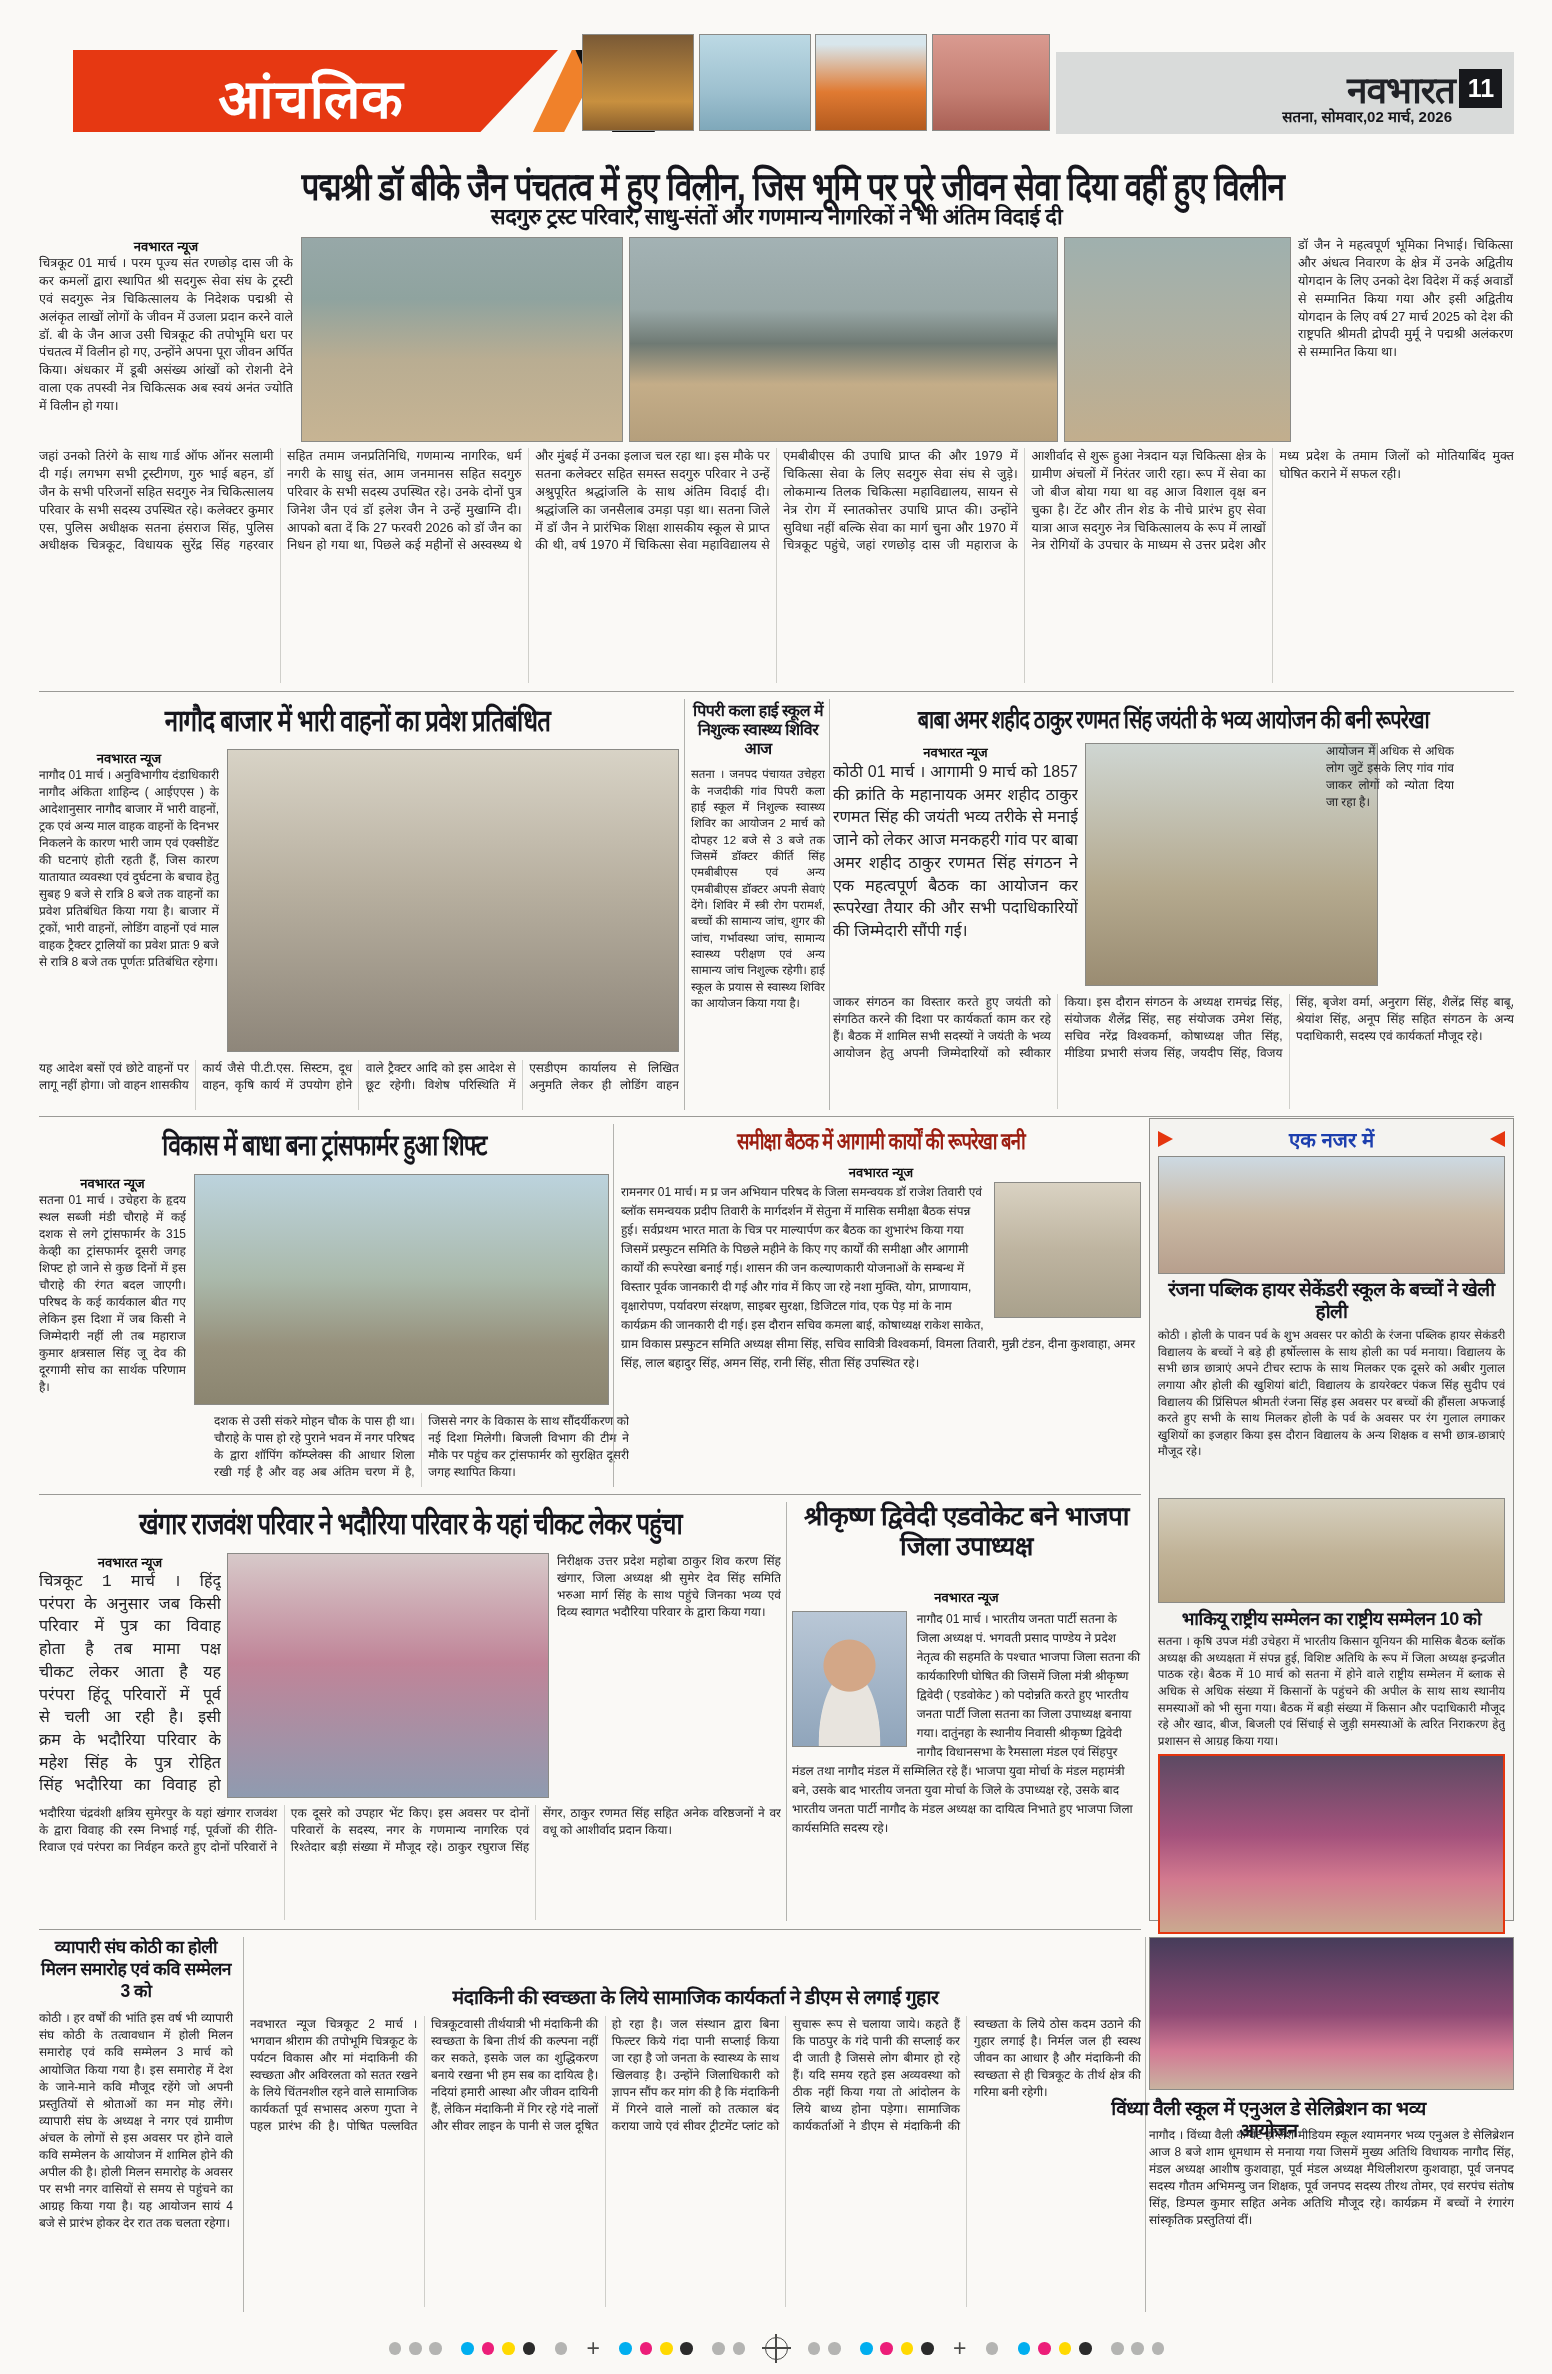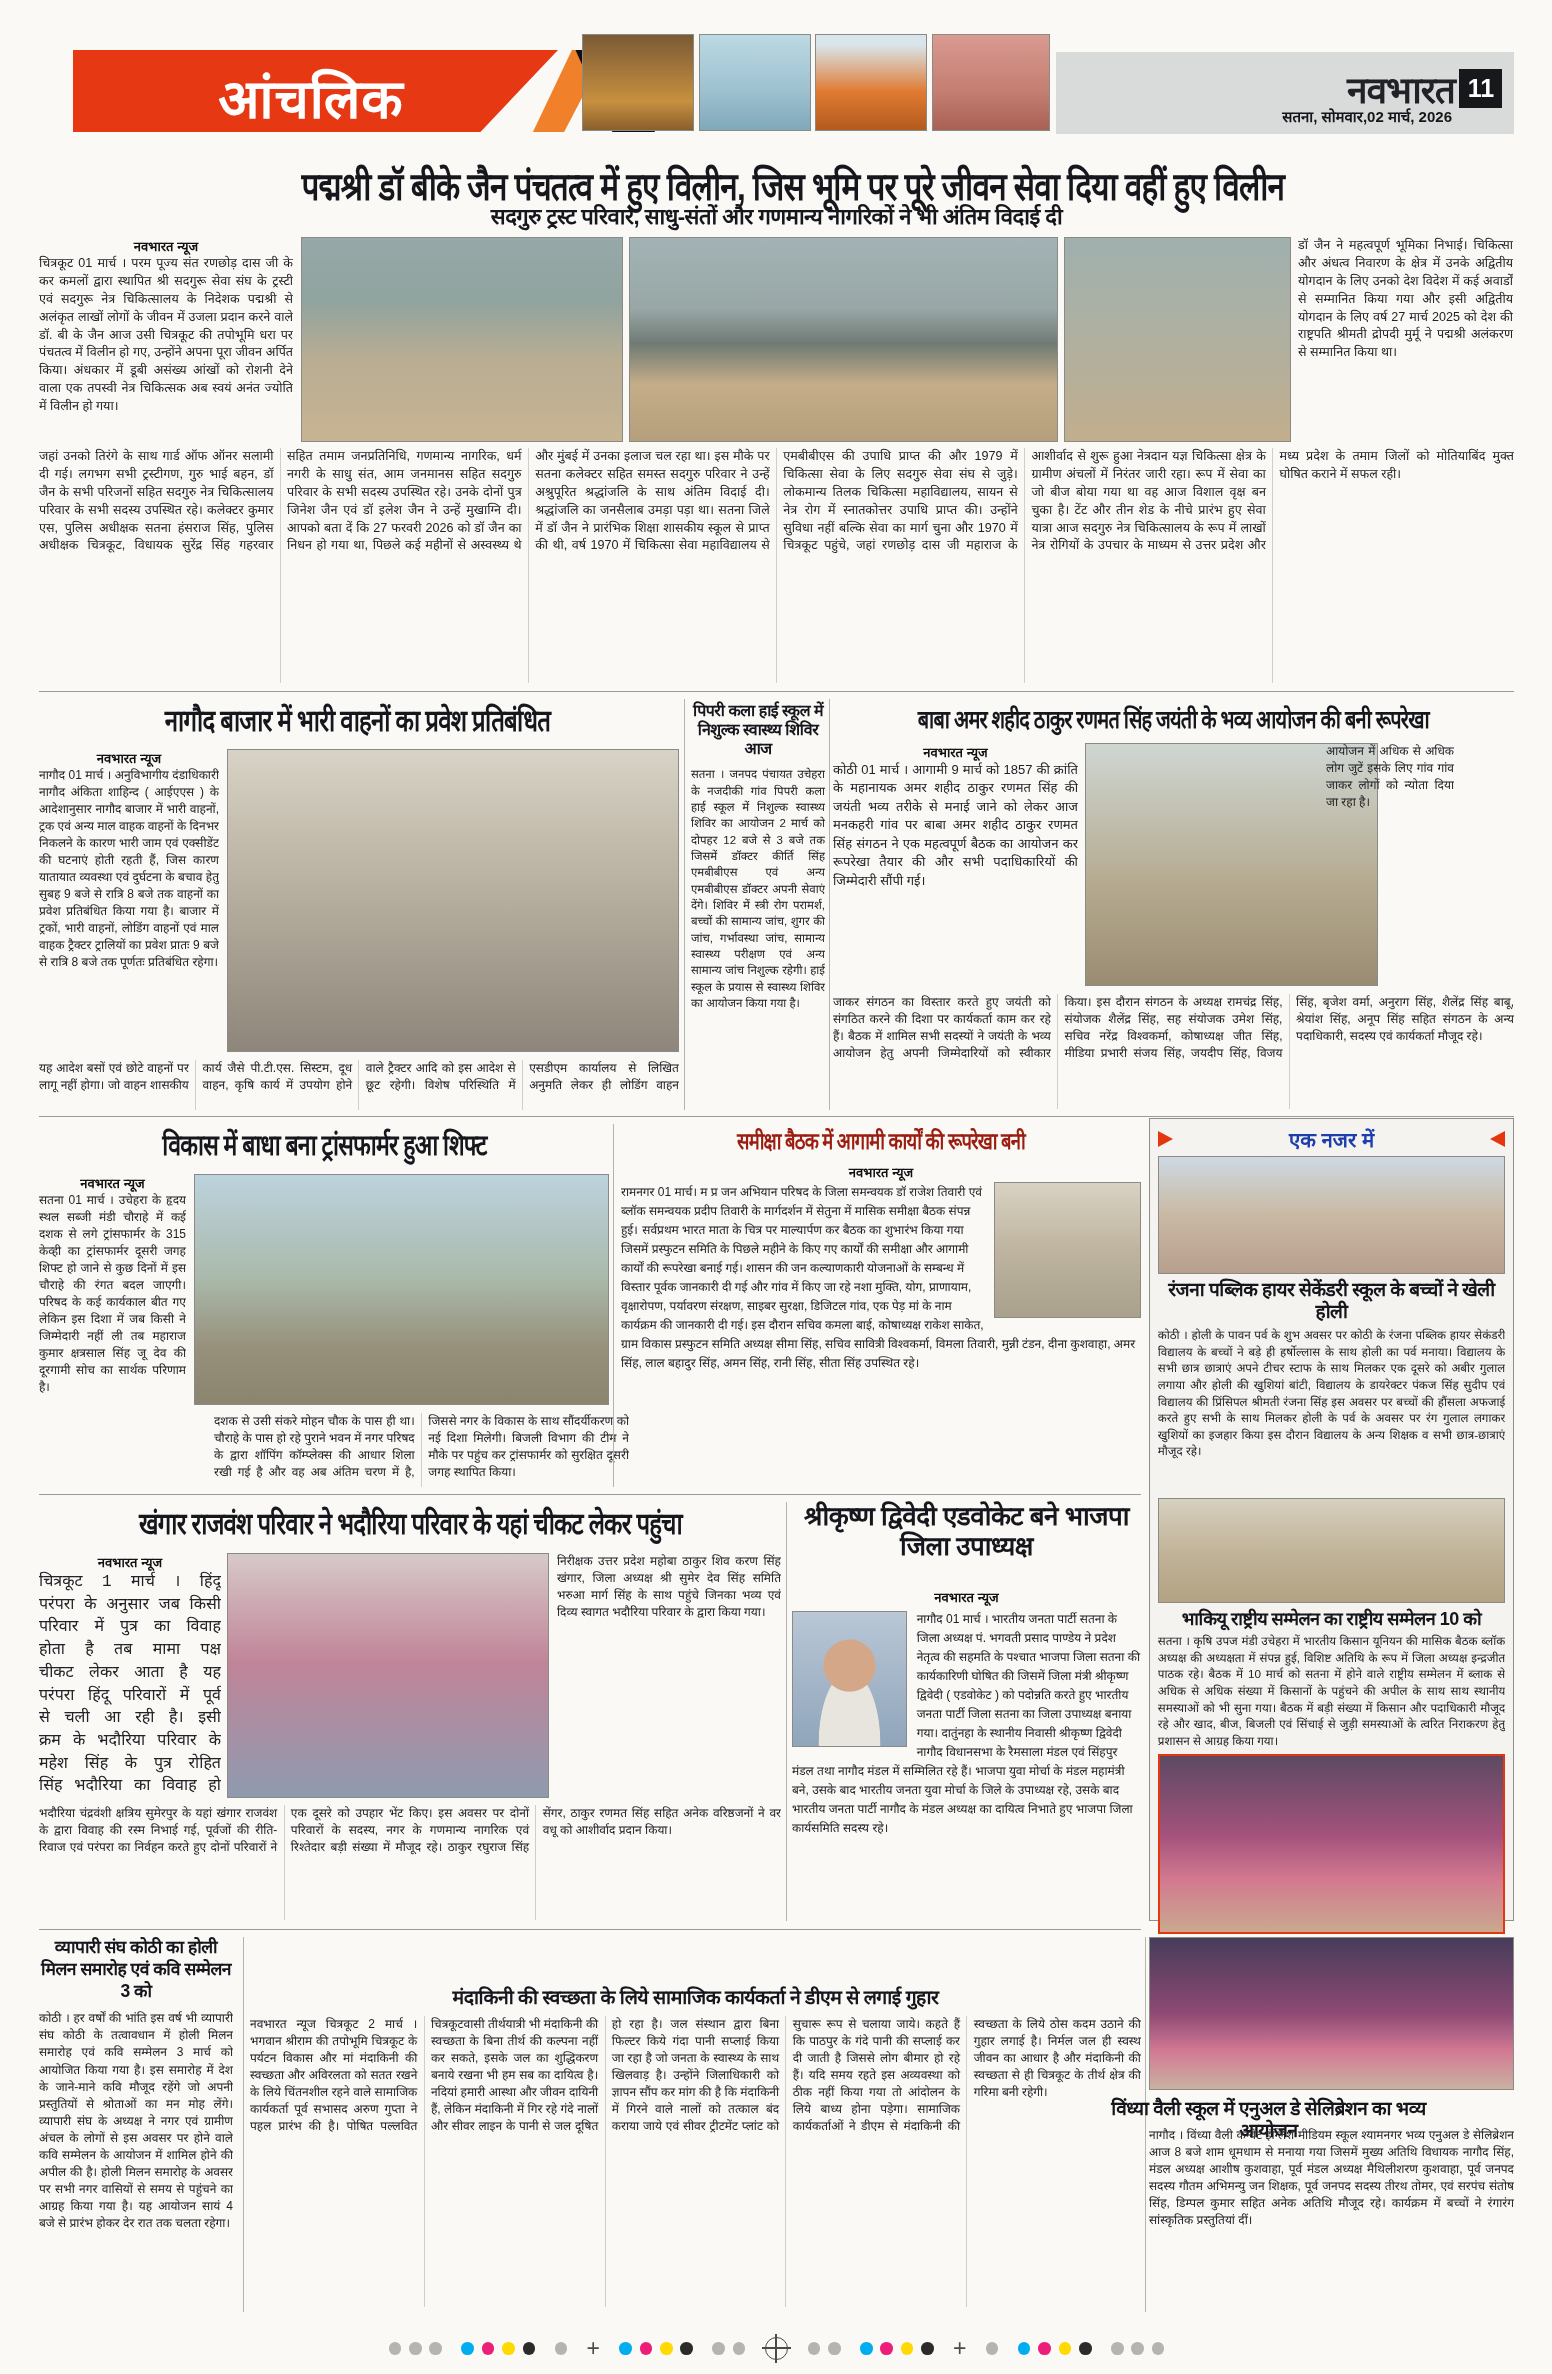--- a/index.html
+++ b/index.html
@@ -126,21 +126,21 @@
     <div class="body-txt" style="margin-top:7.8px;height:342px;font-size:11.5px;">सतना । जनपद पंचायत उचेहरा के नजदीकी गांव पिपरी कला हाई स्कूल में निशुल्क स्वास्थ्य शिविर का आयोजन 2 मार्च को दोपहर 12 बजे से 3 बजे तक जिसमें डॉक्टर कीर्ति सिंह एमबीबीएस एवं अन्य एमबीबीएस डॉक्टर अपनी सेवाएं देंगे। शिविर में स्त्री रोग परामर्श, बच्चों की सामान्य जांच, शुगर की जांच, गर्भावस्था जांच, सामान्य स्वास्थ्य परीक्षण एवं अन्य सामान्य जांच निशुल्क रहेगी। हाई स्कूल के प्रयास से स्वास्थ्य शिविर का आयोजन किया गया है।</div>
   </div>
 
   <div class="vr" style="left:829px;top:699px;height:411px;"></div>
 
   <div class="abs" style="left:833px;top:701px;width:681px;height:37px;">
     <span class="squeeze" style="width:854px;font-size:25px;transform:scaleX(0.797);">बाबा अमर शहीद ठाकुर रणमत सिंह जयंती के भव्य आयोजन की बनी रूपरेखा</span>
   </div>
   <div class="abs" style="left:833px;top:743px;width:245px;height:243px;">
     <div class="byline">नवभारत न्यूज</div>
-    <div class="body-txt" style="height:223px;font-size:13px;">कोठी 01 मार्च । आगामी 9 मार्च को 1857 की क्रांति के महानायक अमर शहीद ठाकुर रणमत सिंह की जयंती भव्य तरीके से मनाई जाने को लेकर आज मनकहरी गांव पर बाबा अमर शहीद ठाकुर रणमत सिंह संगठन ने एक महत्वपूर्ण बैठक का आयोजन कर रूपरेखा तैयार की और सभी पदाधिकारियों की जिम्मेदारी सौंपी गई।</div>
+    <div class="body-txt" style="height:223px;font-size:16px;">कोठी 01 मार्च । आगामी 9 मार्च को 1857 की क्रांति के महानायक अमर शहीद ठाकुर रणमत सिंह की जयंती भव्य तरीके से मनाई जाने को लेकर आज मनकहरी गांव पर बाबा अमर शहीद ठाकुर रणमत सिंह संगठन ने एक महत्वपूर्ण बैठक का आयोजन कर रूपरेखा तैयार की और सभी पदाधिकारियों की जिम्मेदारी सौंपी गई।</div>
   </div>
   <div class="abs photo ph-meeting" style="left:1085px;top:743px;width:293px;height:243px;"></div>
   <div class="abs body-txt" style="left:1326px;top:743px;width:128px;height:243px;font-size:12px;">आयोजन में अधिक से अधिक लोग जुटें इसके लिए गांव गांव जाकर लोगों को न्योता दिया जा रहा है।</div>
   <div class="abs body-txt cols3" style="left:833px;top:994px;width:681px;height:115px;font-size:12px;">जाकर संगठन का विस्तार करते हुए जयंती को संगठित करने की दिशा पर कार्यकर्ता काम कर रहे हैं। बैठक में शामिल सभी सदस्यों ने जयंती के भव्य आयोजन हेतु अपनी जिम्मेदारियों को स्वीकार किया। इस दौरान संगठन के अध्यक्ष रामचंद्र सिंह, संयोजक शैलेंद्र सिंह, सह संयोजक उमेश सिंह, सचिव नरेंद्र विश्वकर्मा, कोषाध्यक्ष जीत सिंह, मीडिया प्रभारी संजय सिंह, जयदीप सिंह, विजय सिंह, बृजेश वर्मा, अनुराग सिंह, शैलेंद्र सिंह बाबू, श्रेयांश सिंह, अनूप सिंह सहित संगठन के अन्य पदाधिकारी, सदस्य एवं कार्यकर्ता मौजूद रहे।</div>
 
   <div class="hr" style="left:39px;top:1116px;width:1475px;"></div>
 
   <div class="abs" style="left:39px;top:1124px;width:571px;height:39px;">
     <span class="squeeze" style="width:718px;font-size:29px;transform:scaleX(0.795);">विकास में बाधा बना ट्रांसफार्मर हुआ शिफ्ट</span>
   </div>

